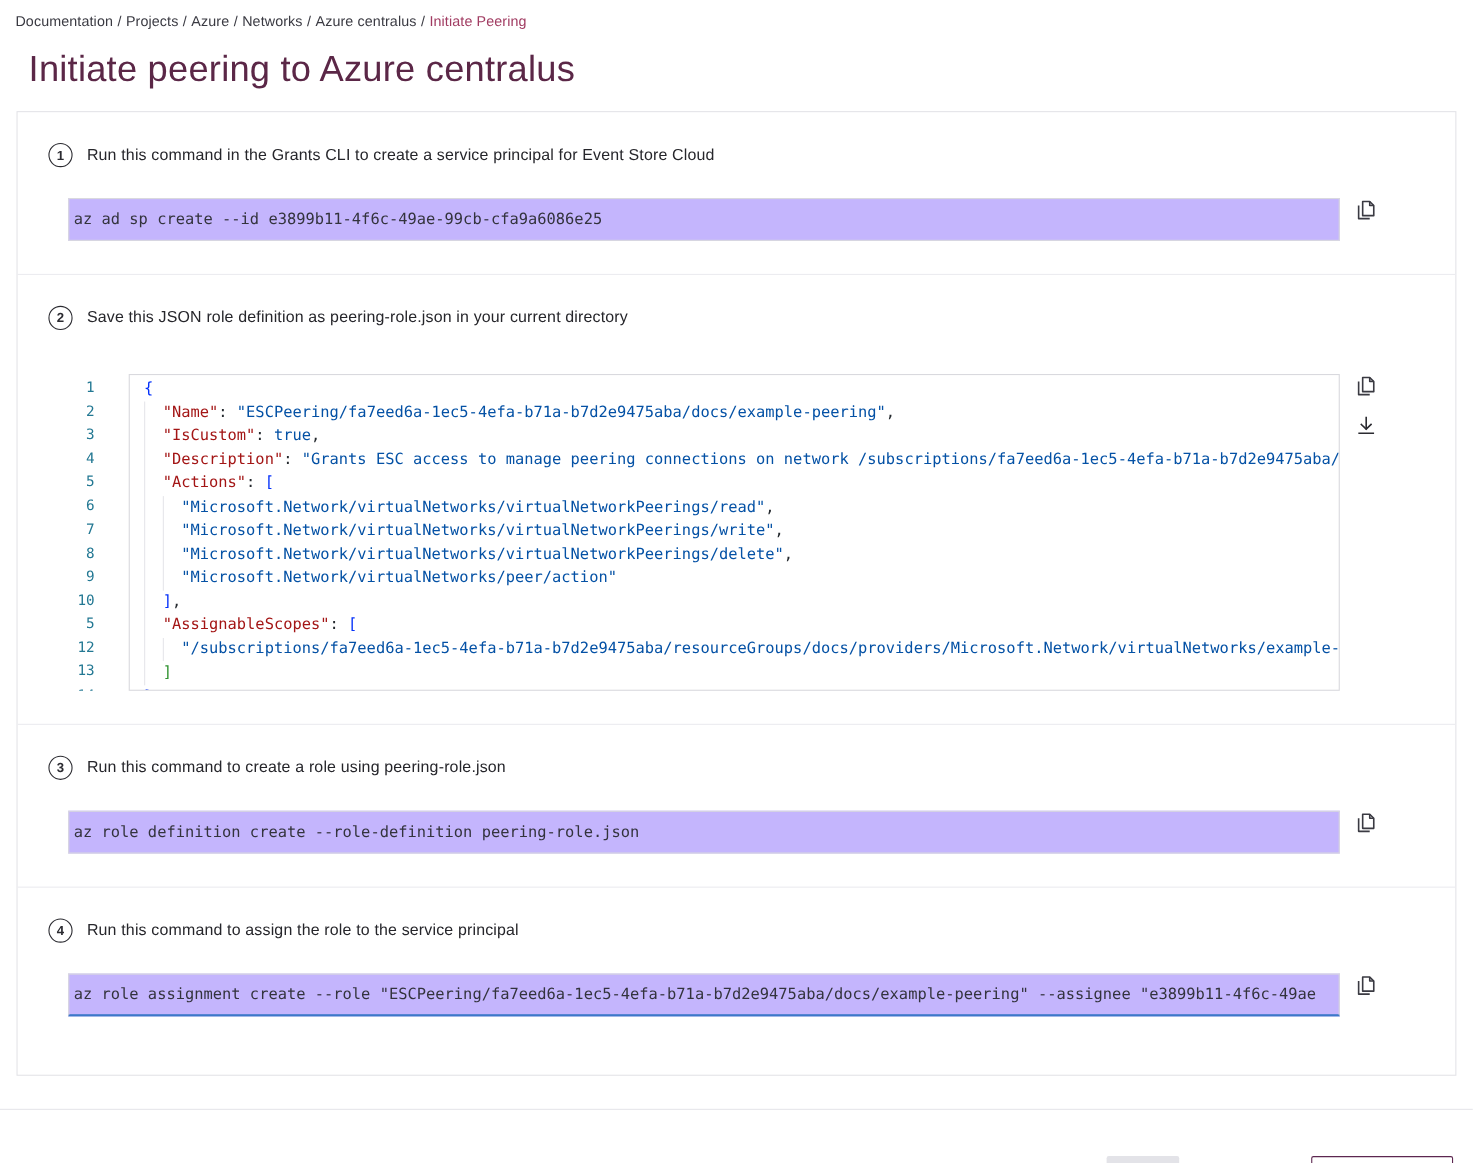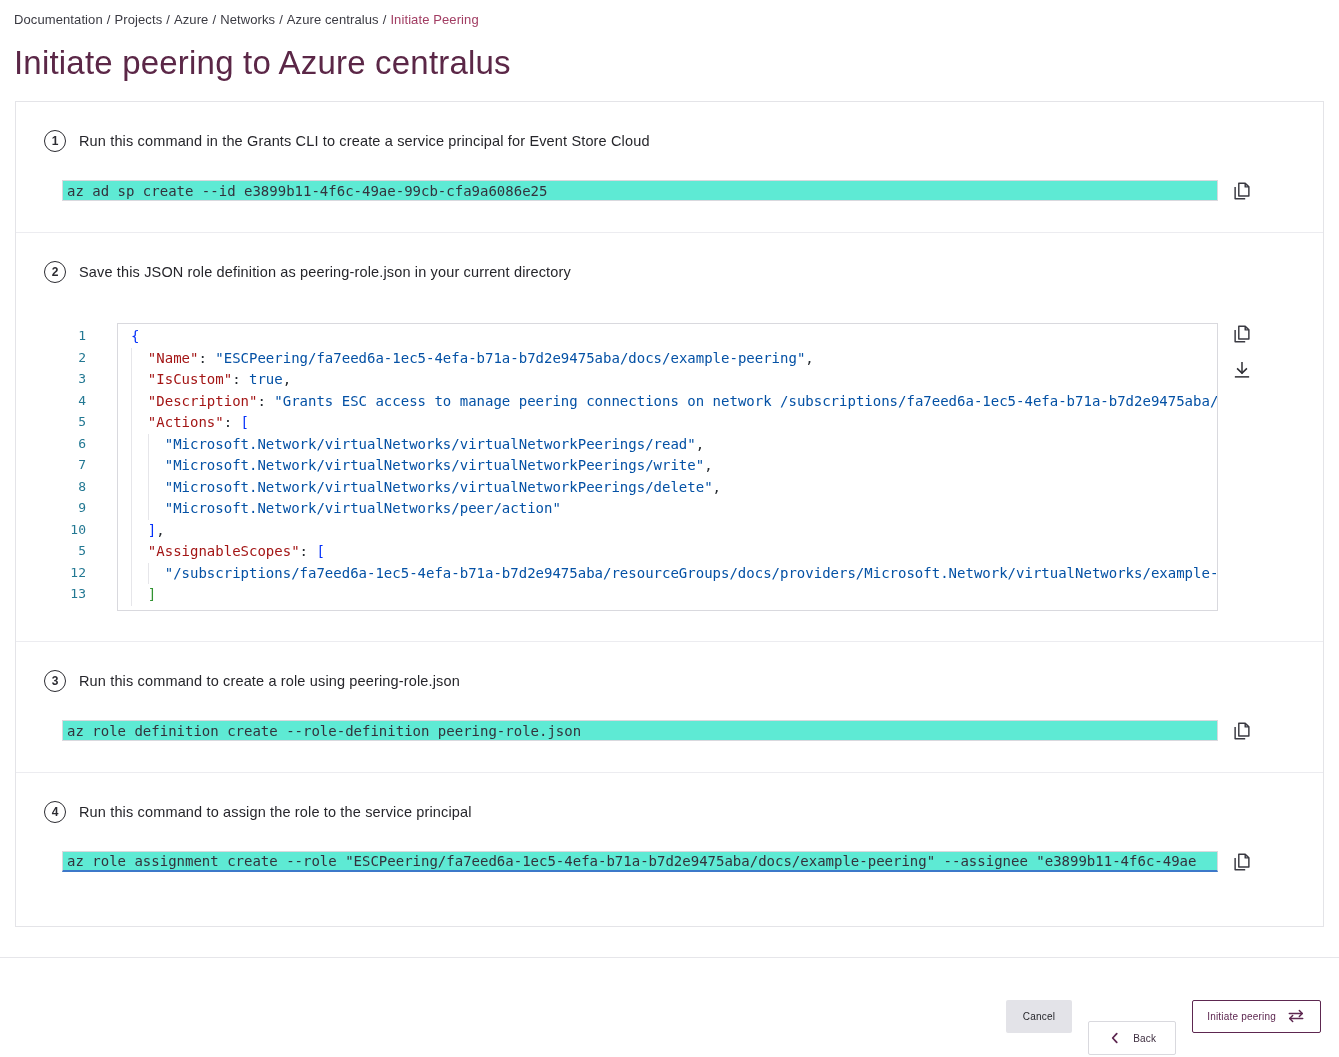--- a/index.html
+++ b/index.html
@@ -11,21 +11,21 @@
   }
   .page-head { padding: 12px 16px 0 14px; }
 
   
   .breadcrumb { font-size: 13px; color: #3a3a42; letter-spacing: .1px; }
   .breadcrumb a { color: #3a3a42; text-decoration: none; cursor: pointer; }
   .breadcrumb .sep { color: #3a3a42; padding: 0 4px; }
   .breadcrumb .current { color: #a13c62; }
 
   h1.page-title {
-    margin: 17px 0 19px;
+    margin: 17px 12px 19px;
     font-size: 33px;
     font-weight: 500;
     color: #5b2747;
     letter-spacing: .2px;
   }
 
   
   .card { margin: 0 15px; border: 1px solid #e4e4e8; background: #fff; }
   .section { padding: 28px 28px 30px; }
   .section + .section { border-top: 1px solid #ececf0; }
@@ -33,22 +33,22 @@
   .step-header { display: flex; align-items: center; }
   .step-badge {
     width: 22px; height: 22px; border: 1.5px solid #2b2b31; border-radius: 50%;
     display: flex; align-items: center; justify-content: center;
     font-size: 12px; font-weight: 700; color: #2b2b31; flex: 0 0 auto;
   }
   .step-text { margin-left: 13px; font-size: 14.5px; color: #26262b; letter-spacing: .15px; }
 
   .code-row { display: flex; align-items: flex-start; margin: 28px 42px 0 18px; }
   .cmd-input {
-    flex: 1; height: 21px; border: 1px solid #d9d9de; border-radius: 0;
-    background: #5eead4; color: #33333d;
+    flex: 1; height: 39px; border: 1px solid #d9d9de; border-radius: 0;
+    background: #c4b5fd; color: #33333d;
     font-family: "DejaVu Sans Mono", monospace; font-size: 14px;
     padding: 0 6px 0 4px; outline: none; min-width: 0;
   }
   .cmd-input.focused { border-bottom: 2px solid #3c78c9; }
   .icon-col { display: flex; flex-direction: column; gap: 14px; margin-left: 13px; }
   .icon-btn { background: none; border: none; padding: 0; cursor: pointer; line-height: 0; }
 
   
   .editor-row { display: flex; align-items: flex-start; margin: 40px 42px 0 18px; }
   .gutter {

